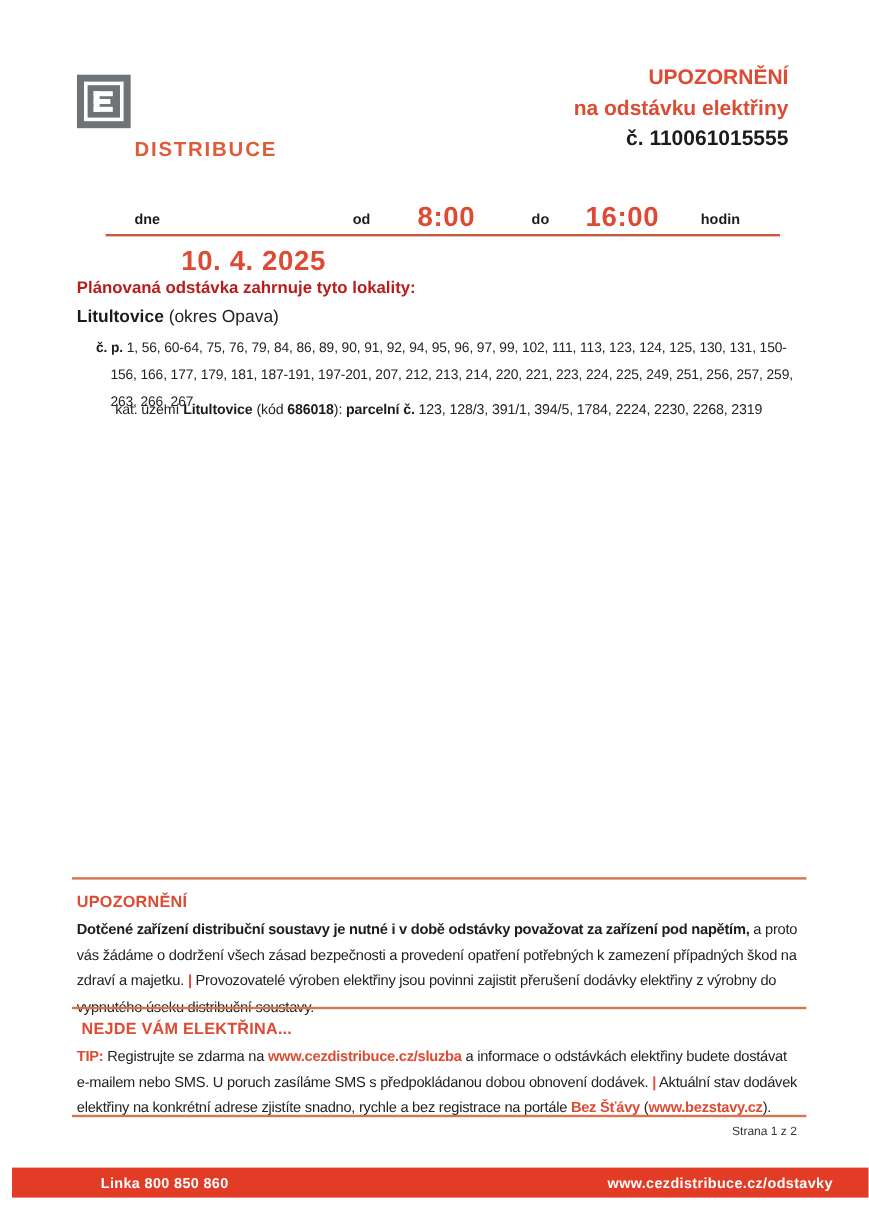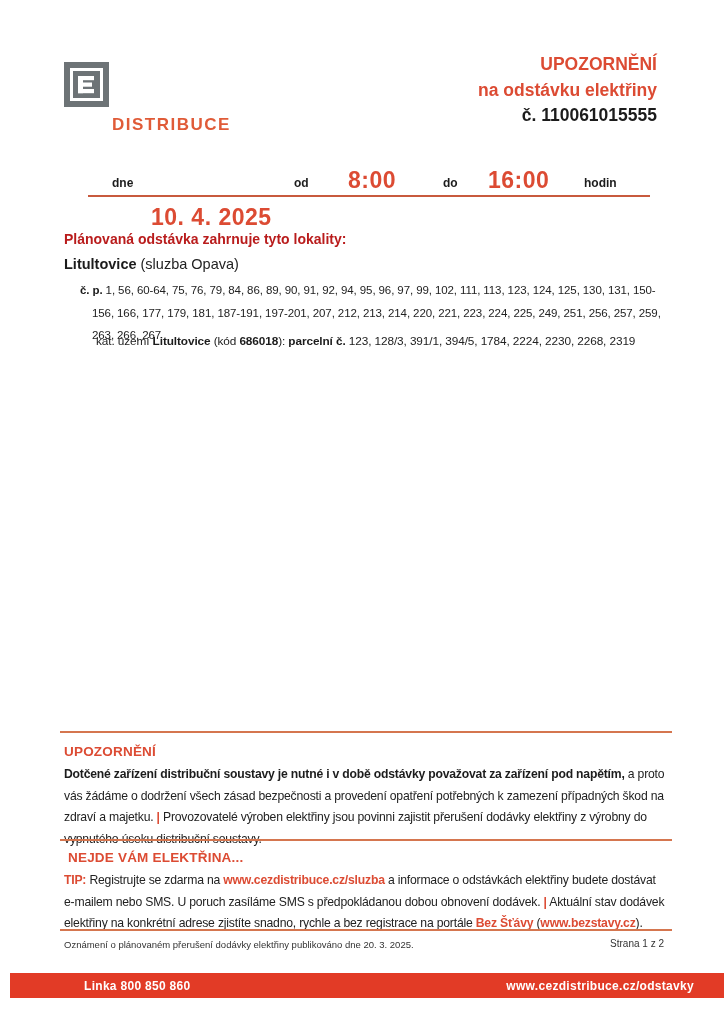--- a/index.html
+++ b/index.html
@@ -116,36 +116,35 @@
   <span class="abs sch-small sch-dne">dne</span>
   <span class="abs sch-big sch-date">10. 4. 2025</span>
   <span class="abs sch-small sch-od">od</span>
   <span class="abs sch-big sch-from">8:00</span>
   <span class="abs sch-small sch-do">do</span>
   <span class="abs sch-big sch-to">16:00</span>
   <span class="abs sch-small sch-hodin">hodin</span>
   <div class="abs rule-date"></div>
 
   <div class="abs loc-heading">Plánovaná odstávka zahrnuje tyto lokality:</div>
-  <div class="abs loc-place"><b>Litultovice</b><span> (sluzba Opava)</span></div>
+  <div class="abs loc-place"><b>Litultovice</b><span> (okres Opava)</span></div>
 
   <div class="abs cp-block"><b>č. p. </b><span>1, 56, 60-64, 75, 76, 79, 84, 86, 89, 90, 91, 92, 94, 95, 96, 97, 99, 102, 111, 113, 123, 124, 125, 130, 131, 150-156, 166, 177, 179, 181, 187-191, 197-201, 207, 212, 213, 214, 220, 221, 223, 224, 225, 249, 251, 256, 257, 259, 263, 266, 267</span></div>
 
   <div class="abs kat-line"><span>kat. území </span><b>Litultovice</b><span> (kód </span><b>686018</b><span>): </span><b>parcelní č. </b><span>123, 128/3, 391/1, 394/5, 1784, 2224, 2230, 2268, 2319</span></div>
 
   <div class="abs rule rule-1"></div>
   <div class="abs sec-heading warn-heading">UPOZORNĚNÍ</div>
   <div class="abs para warn-para"><b>Dotčené zařízení distribuční soustavy je nutné i v době odstávky považovat za zařízení pod napětím,</b><span> a proto vás žádáme o dodržení všech zásad bezpečnosti a provedení opatření potřebných k zamezení případných škod na zdraví a majetku. </span><span class="sep">|</span><span> Provozovatelé výroben elektřiny jsou povinni zajistit přerušení dodávky elektřiny z výrobny do vypnutého úseku distribuční soustavy.</span></div>
 
   <div class="abs rule rule-2"></div>
   <div class="abs sec-heading help-heading">NEJDE VÁM ELEKTŘINA...</div>
   <div class="abs para help-para"><span class="sep">TIP:</span><span> Registrujte se zdarma na </span><a class="link">www.cezdistribuce.cz/sluzba</a><span> a informace o odstávkách elektřiny budete dostávat e-mailem nebo SMS. U poruch zasíláme SMS s předpokládanou dobou obnovení dodávek. </span><span class="sep">|</span><span> Aktuální stav dodávek elektřiny na konkrétní adrese zjistíte snadno, rychle a bez registrace na portále </span><span class="link">Bez Šťávy</span><span> (</span><a class="link">www.bezstavy.cz</a><span>).</span></div>
 
   <div class="abs rule rule-3"></div>
-  <div class="abs foot-note">Oznámení o plánovaném přerušení dodávky elektřiny publikováno dne 20. 3. 2025.</div>
   <div class="abs foot-page">Strana 1 z 2</div>
 
   <div class="abs bottom-bar">
     <span>Linka 800 850 860</span>
     <a class="bar-link">www.cezdistribuce.cz/odstavky</a>
   </div>
 
 </div>
 
 </body></html>

